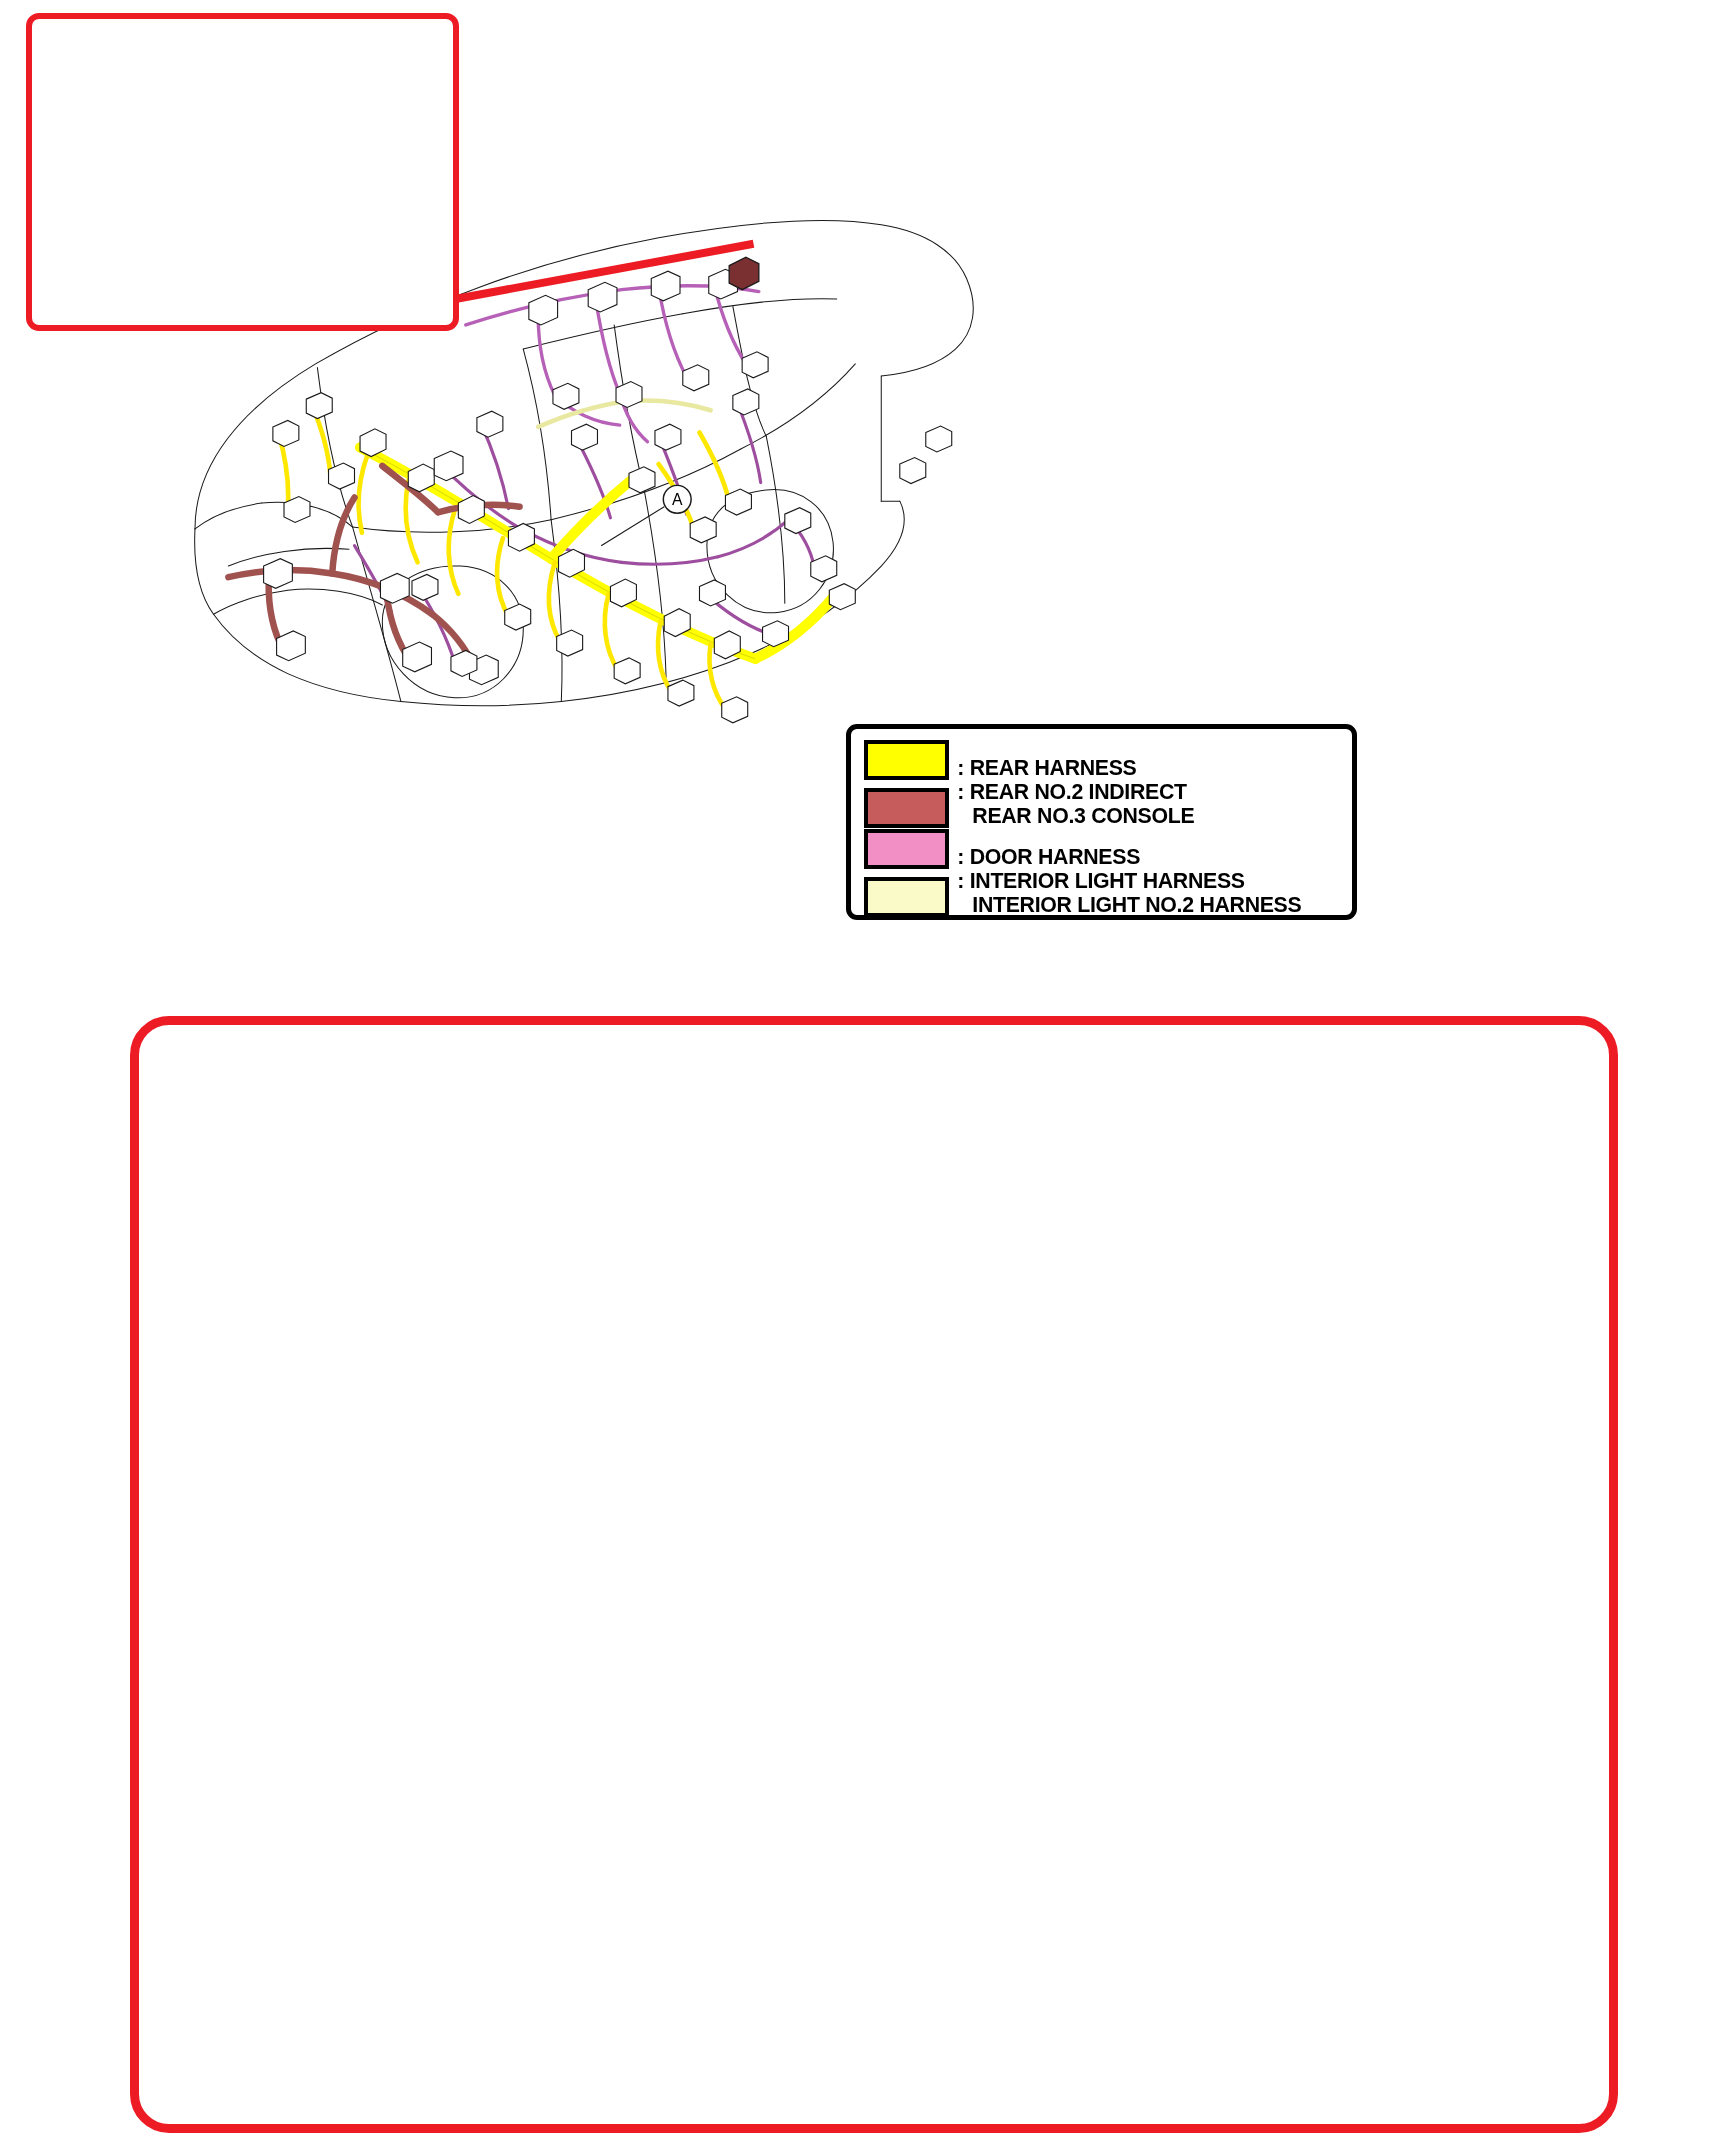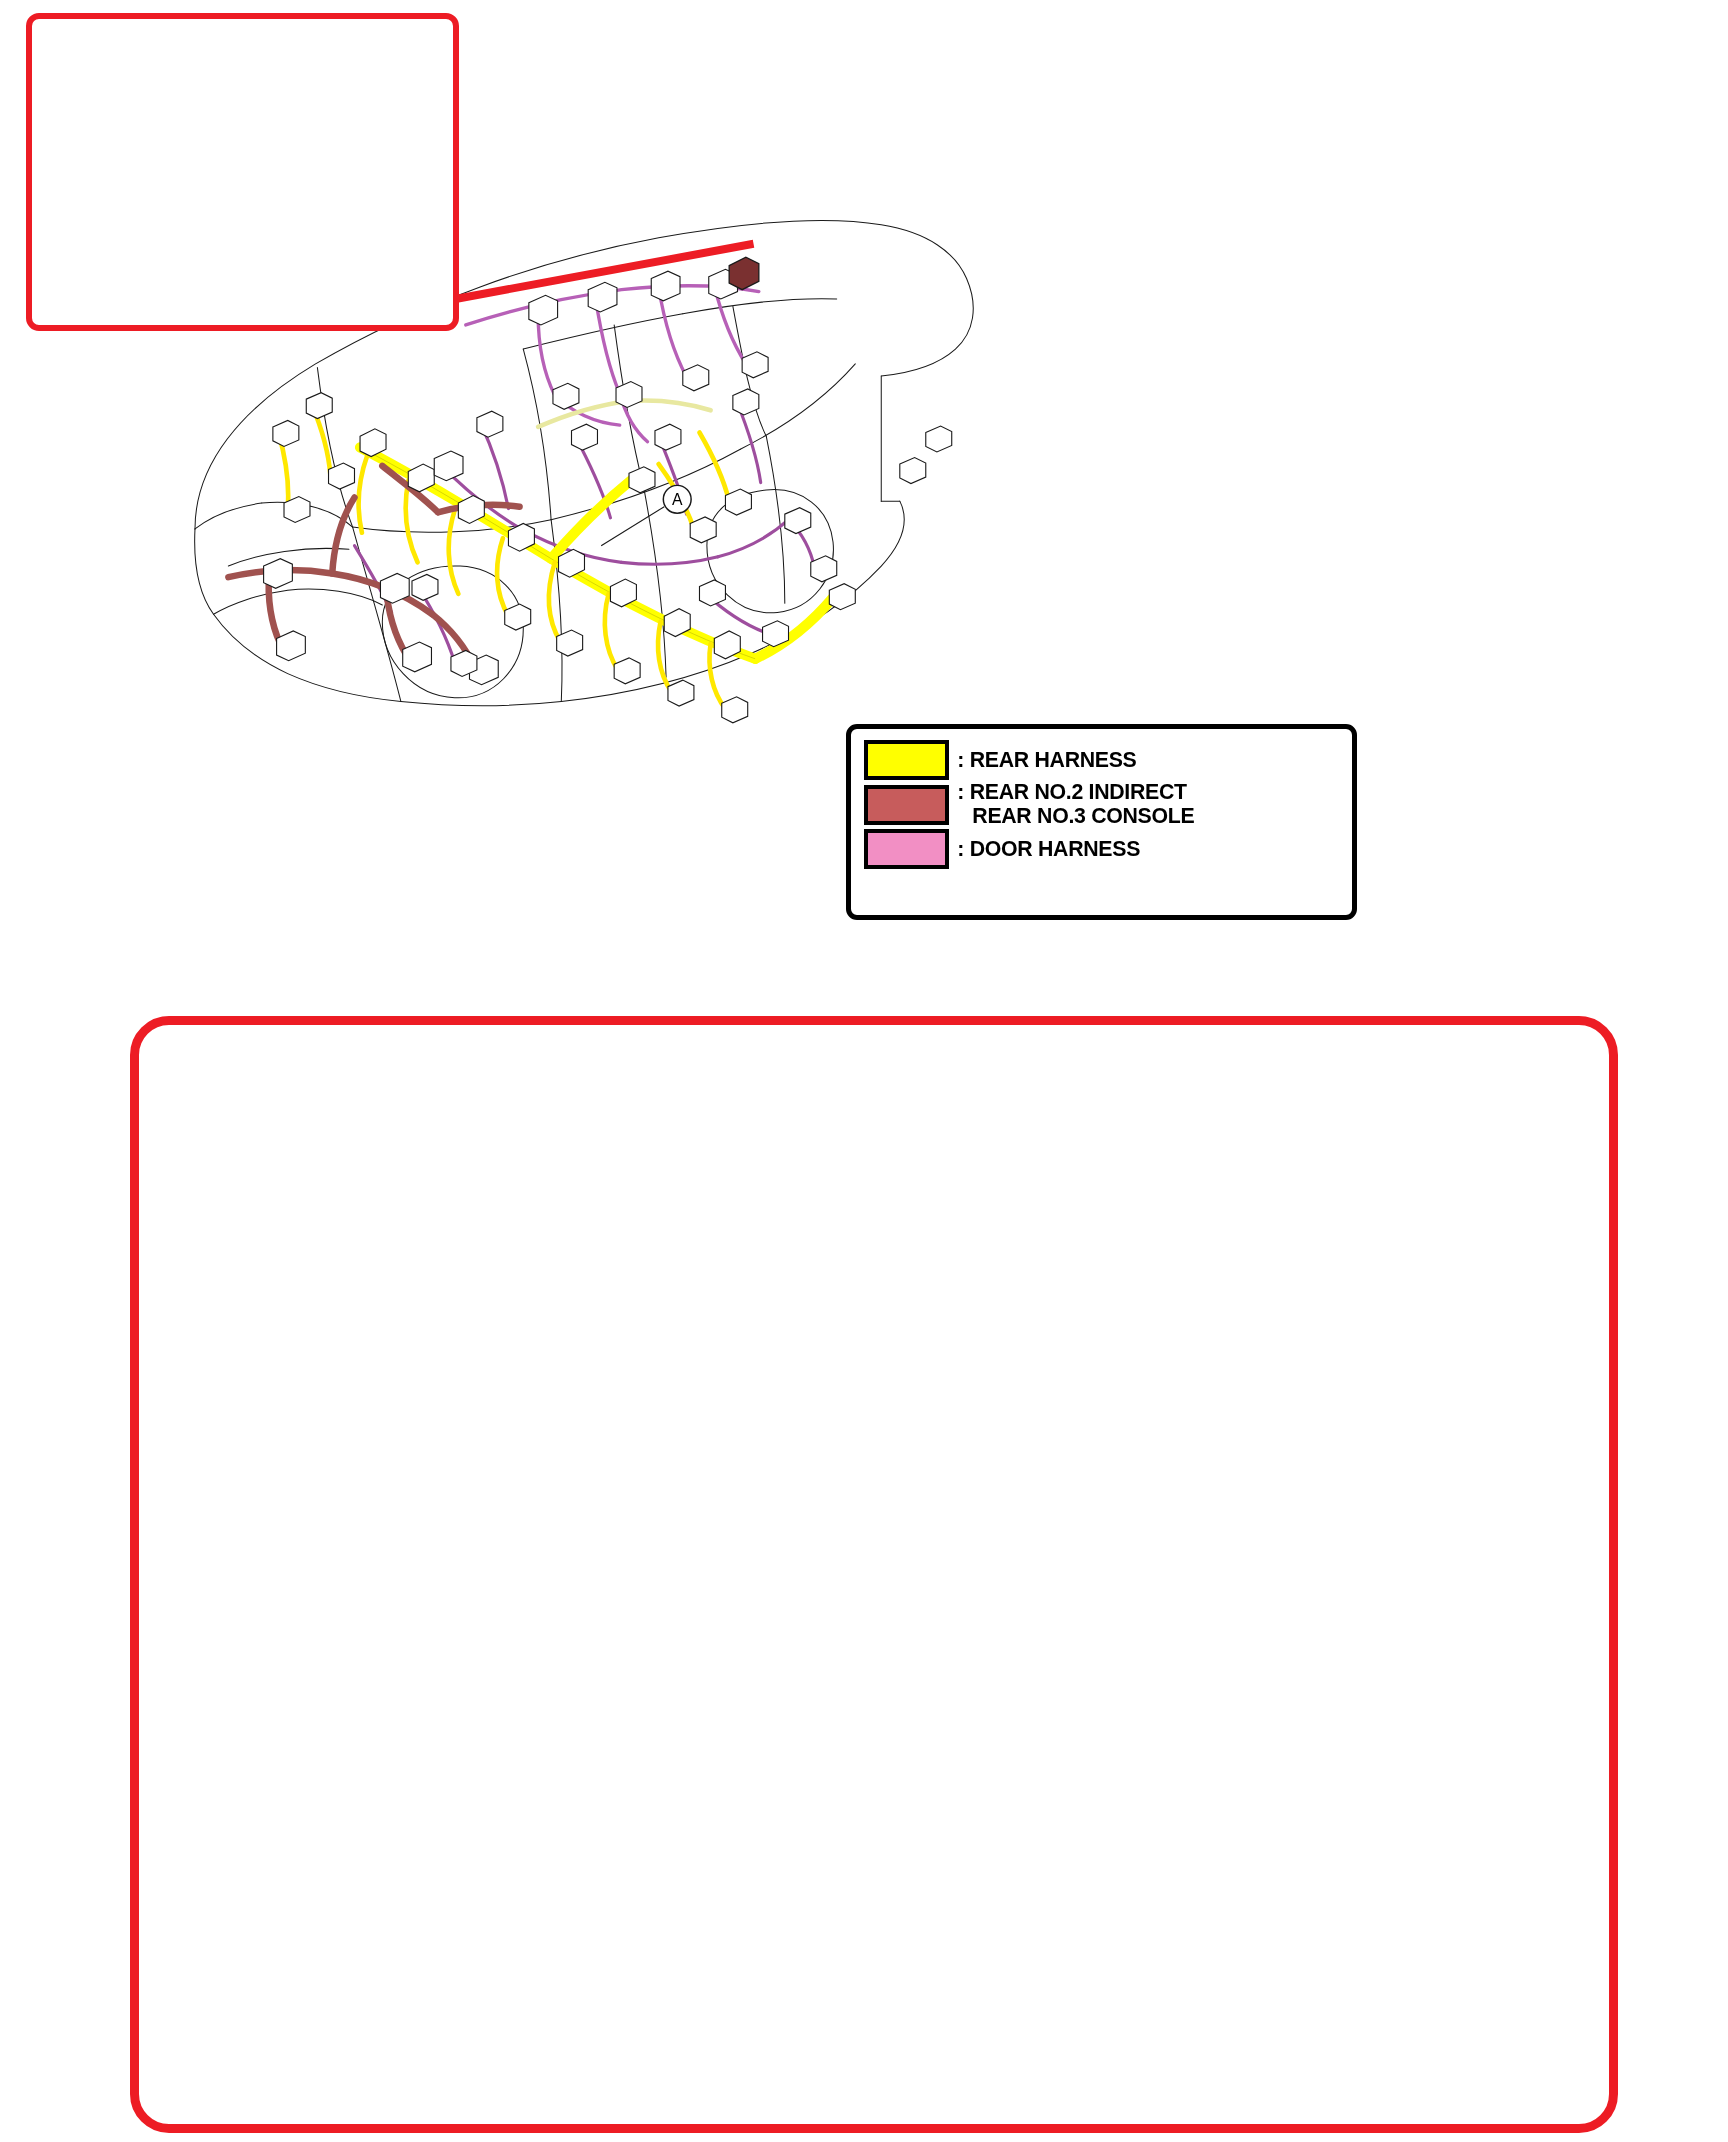--- a/index.html
+++ b/index.html
@@ -28,21 +28,21 @@
   #leader-d{left:434px;top:299px;width:325px;height:8.3px;background:#ed1c24;
       transform-origin:0 50%;transform:rotate(-10.5deg);z-index:35;}
 
   
   #car-area{left:139px;top:158px;width:1095px;height:677px;z-index:10;}
   #car-area svg{display:block;}
 
   
   #legend{left:846px;top:724px;width:501px;height:186px;
       border:5.6px solid #000;border-radius:11px;background:#fff;z-index:30;}
-  .legend-row{display:flex;align-items:center;margin:0 0 0 13px;}
+  .legend-row{display:flex;align-items:flex-end;margin:0 0 0 13px;}
   .legend-row:first-child{margin-top:10.2px;}
   .sw{width:77px;height:32px;border:4.6px solid #000;flex:0 0 auto;margin-top:0.9px;}
   .legend-txt{margin-left:8.3px;font-size:21.3px;font-weight:bold;line-height:24px;
       letter-spacing:-0.3px;white-space:pre;}
   .legend-txt .ind{display:block;padding-left:15px;}
 
   
   #main-box{left:130px;top:1016px;width:1470px;height:1099px;
       border:9.3px solid #ed1c24;border-radius:39px;background:#fff;z-index:20;}
   #main-code{left:197px;top:1108px;font-size:52px;font-weight:normal;letter-spacing:0px;}
@@ -347,20 +347,24 @@
       <div class="legend-txt"><span>: REAR HARNESS</span></div>
     </div>
     <div class="legend-row">
       <div class="sw" style="background: rgb(199, 92, 92);"></div>
       <div class="legend-txt"><span>: REAR NO.2 INDIRECT</span><span class="ind">REAR NO.3 CONSOLE</span></div>
     </div>
     <div class="legend-row">
       <div class="sw" style="background: rgb(242, 143, 196);"></div>
       <div class="legend-txt"><span>: DOOR HARNESS</span></div>
     </div>
+    <div class="legend-row">
+      <div class="sw" style="background: rgb(250, 250, 200);"></div>
+      <div class="legend-txt"><span>: INTERIOR LIGHT HARNESS</span><span class="ind">INTERIOR LIGHT NO.2 HARNESS</span></div>
+    </div>
   </div>
 
 <div class="abs" id="main-box"></div>
 <div class="abs nosel" id="main-code">0940-03</div>
 <div class="abs nosel" id="main-title">
   <div>CONSOLE INDIRECT ILLUMINATION/</div>
   <div>FRONT MAP LIGHT</div>
 </div>
 
 <div class="conn abs" id="main-conn" style="left: 306px; top: 1484px; width: 842px; height: 197px;">

